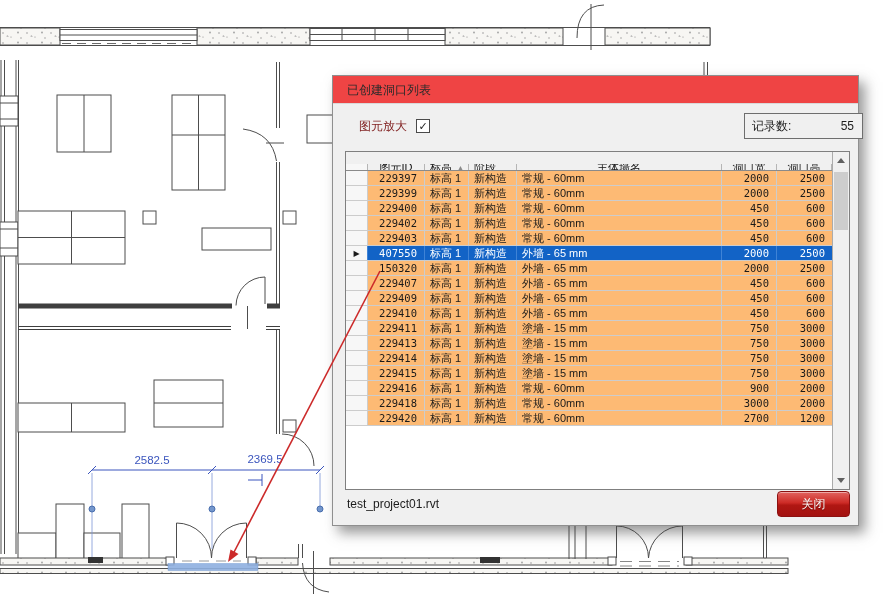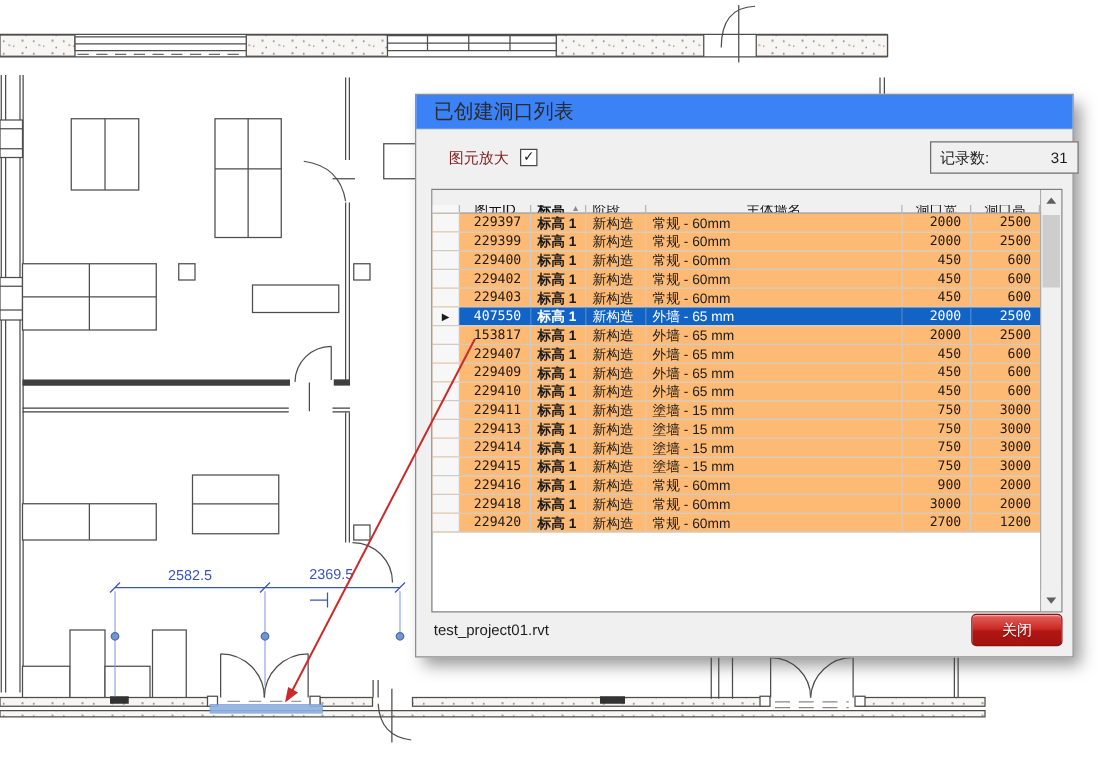--- a/index.html
+++ b/index.html
@@ -7,23 +7,23 @@
   body { font-family:"Liberation Sans", sans-serif; }
   .stage { position:relative; width:890px; height:610px; background:#fff; overflow:hidden; }
 
   
   #plan-svg { position:absolute; left:0; top:0; z-index:1; }
 
   
   .dialog { position:absolute; left:332px; top:75px; width:527px; height:451px;
             background:#f0f0f0; border:1px solid #8f8f8f; z-index:10;
             box-shadow:6px 7px 12px rgba(70,70,70,.55); }
-  .title-bar { position:absolute; left:0; top:0; right:0; height:28px; background:#3b82f6;
+  .title-bar { position:absolute; left:0; top:0; right:0; height:28px; background:#ef4444;
                border-bottom:1px solid #d9d9d9; line-height:28px; padding-left:14px;
-               font-size:16px; color:#2b2b2b; }
+               font-size:12px; color:#2b2b2b; }
   .ctrl-row { position:absolute; left:0; top:29px; right:0; height:44px; }
   .zoom-group { position:absolute; left:26px; top:12px; height:18px; display:flex; align-items:center; gap:9px; }
   .zoom-label { font-size:12px; color:#7f1d1d; }
   .checkbox { width:14px; height:14px; background:#fff; border:1px solid #4a4a4a;
               display:flex; align-items:center; justify-content:center;
               font-size:11px; color:#222; line-height:1; }
   .record-box { position:absolute; left:398px; top:8px; width:119px; height:26px;
                 border:1px solid #6e6e6e; background:#f0f0f0; display:flex;
                 align-items:center; justify-content:space-between; padding:0 8px 0 7px;
                 font-size:12px; color:#1c1c1c;margin-left:13px; }
@@ -31,21 +31,21 @@
   
   .table-wrap { position:absolute; left:12px; top:75px; width:505px; height:339px;
                 background:#fff; border:1px solid #7f7f7f; overflow:hidden; }
   .tbl { position:absolute; left:0; top:0; right:17px; bottom:0; }
   .trow { display:flex; height:15px; border-bottom:1px solid #cccccc; background:#fdba74; }
   .trow.hdr { height:19px; background:#f0f0f0; border-bottom:1px solid #8a8a8a; }
   .tcell { border-right:1px solid #cccccc; font-size:11px; color:#1a1a1a;
            display:flex; align-items:center; overflow:hidden; white-space:nowrap; }
   .hdr .tcell { border-right:1px solid #b5b5b5; color:#111;margin-top:12px; }
   .c-sel { width:22px; justify-content:center; background:#f7f7f7; }
-  .c0 { width:57px; } .c1 { width:44px;font-weight:bold; } .c2 { width:48px; } .c3 { width:205px; }
+  .c0 { width:57px; } .c1 { width:44px; } .c2 { width:48px; } .c3 { width:205px; }
   .c4 { width:55px; } .c5 { width:55px; border-right:none; flex:1; }
   .num { justify-content:flex-end; padding-right:7px; font-family:"DejaVu Sans Mono", monospace; font-size:10.5px; }
   .lft { padding-left:5px; }
   .ctr { justify-content:center; }
   .sort-arrow { font-size:7px; color:#8a8a8a; margin-left:5px; }
   .trow.sel .tcell { background:#1263c6; color:#ffffff; border-right-color:#3f83d6; }
   .trow.sel .c-sel { background:#f7f7f7; color:#111; }
   .row-marker { font-size:8px; color:#1a1a1a; }
 
   
@@ -257,21 +257,21 @@
       <span>已创建洞口列表</span>
     </div>
 
     <div class="ctrl-row">
       <div class="zoom-group">
         <span class="zoom-label">图元放大</span>
         <span class="checkbox" id="zoom-check">✓</span>
       </div>
       <div class="record-box">
         <span>记录数:</span>
-        <span>31</span>
+        <span>55</span>
       </div>
     </div>
 
     <div class="table-wrap">
       <div class="tbl" id="tbl-body">
           <div class="trow hdr">
             <div class="tcell c-sel"></div>
             <div class="tcell c0 ctr">图元ID</div>
             <div class="tcell c1 lft">标高<span class="sort-arrow">▲</span></div>
             <div class="tcell c2 lft">阶段</div>
@@ -330,21 +330,21 @@
             </div>
             <div class="tcell c0 num">407550</div>
             <div class="tcell c1 lft">标高 1</div>
             <div class="tcell c2 lft">新构造</div>
             <div class="tcell c3 lft">外墙 - 65 mm</div>
             <div class="tcell c4 num">2000</div>
             <div class="tcell c5 num">2500</div>
           </div>
           <div class="trow">
             <div class="tcell c-sel"></div>
-            <div class="tcell c0 num">153817</div>
+            <div class="tcell c0 num">150320</div>
             <div class="tcell c1 lft">标高 1</div>
             <div class="tcell c2 lft">新构造</div>
             <div class="tcell c3 lft">外墙 - 65 mm</div>
             <div class="tcell c4 num">2000</div>
             <div class="tcell c5 num">2500</div>
           </div>
           <div class="trow">
             <div class="tcell c-sel"></div>
             <div class="tcell c0 num">229407</div>
             <div class="tcell c1 lft">标高 1</div>

